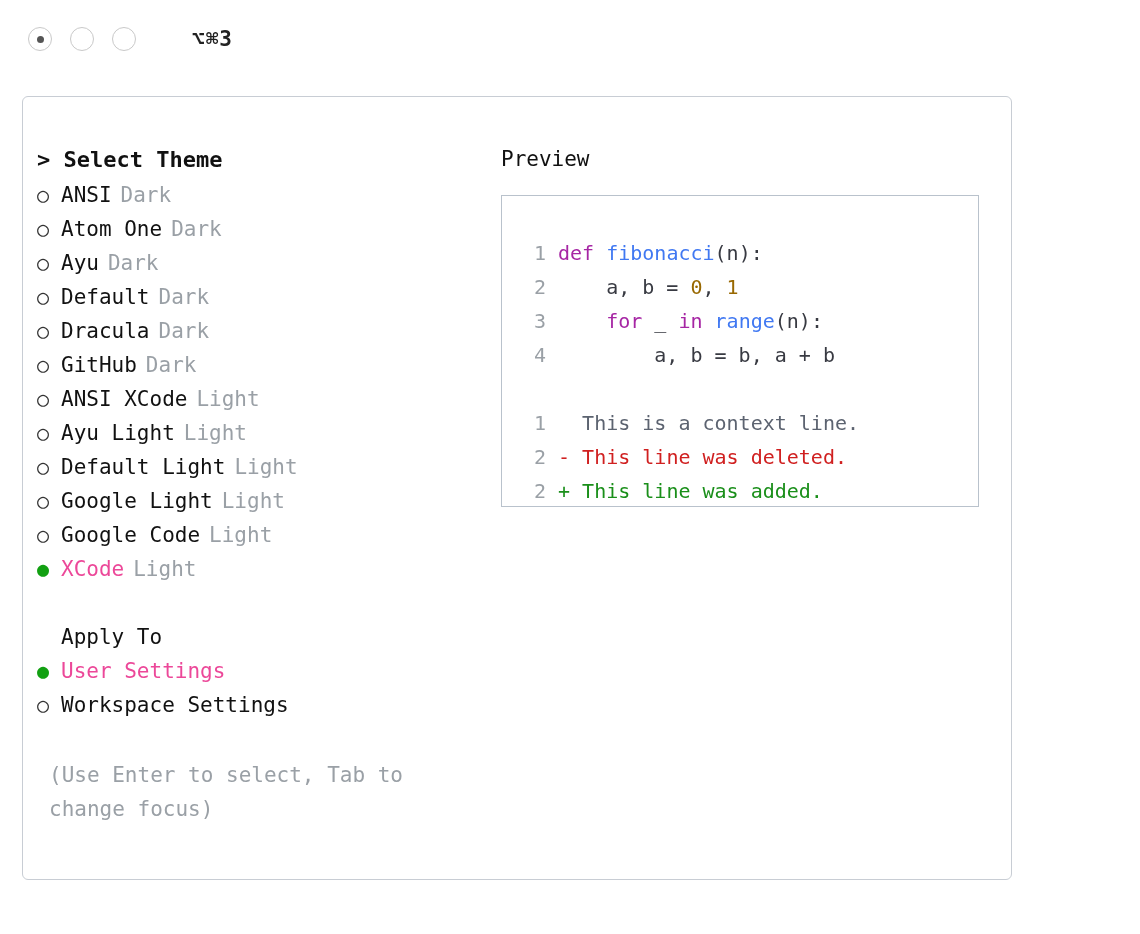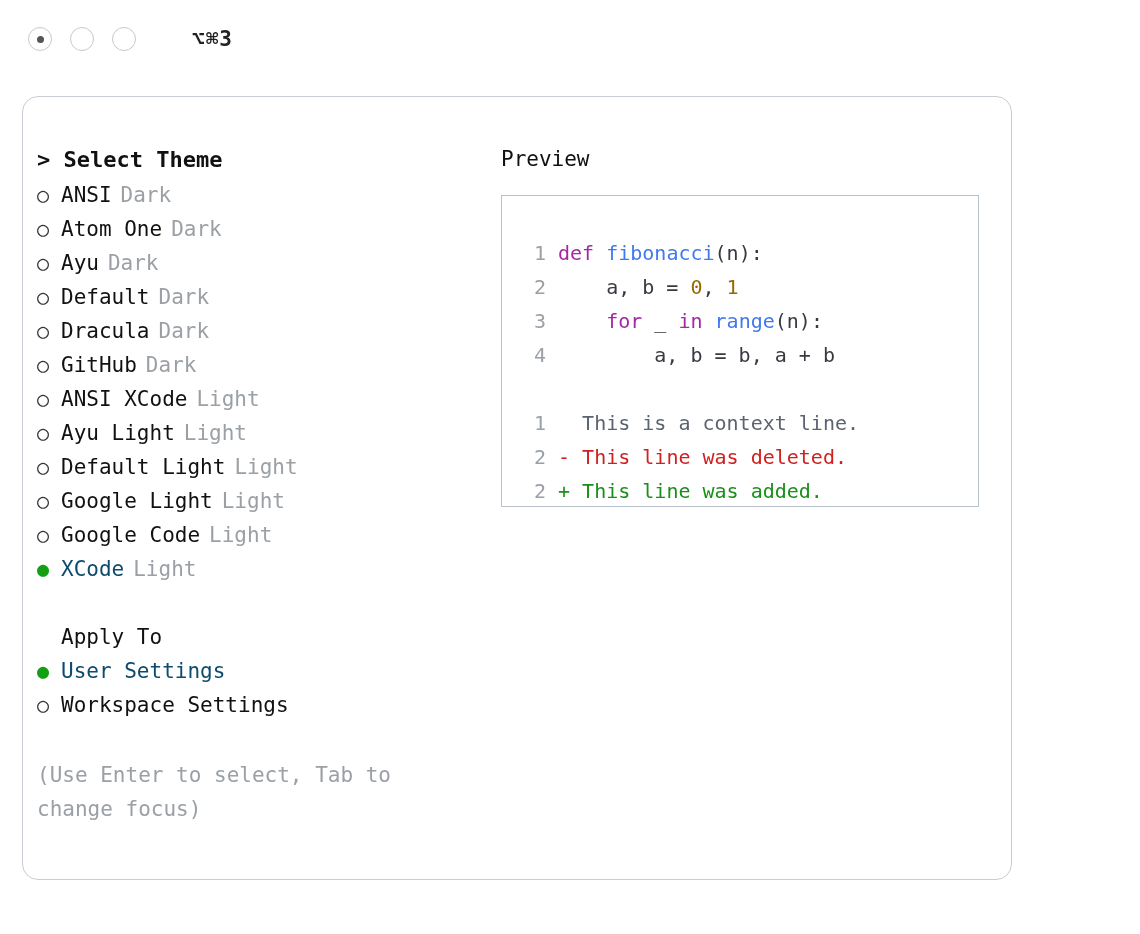--- a/index.html
+++ b/index.html
@@ -54,21 +54,21 @@
     color: #222;
     letter-spacing: 1px;
   }
   .panel {
     position: absolute;
     left: 22px;
     top: 96px;
     width: 990px;
     height: 784px;
     border: 1.5px solid #c8cdd4;
-    border-radius: 16px;
+    border-radius: 6px;
     box-sizing: border-box;
     background: #fff;
   }
   .content {
     position: absolute;
     left: 0; top: 0;
     width: 100%;
     height: 100%;
   }
   .col-left {
@@ -103,41 +103,42 @@
   .marker {
     width: 24px;
     display: inline-block;
     font-size: 20px;
     color: #333;
   }
   .marker.selected {
     color: #12a012;
   }
   .theme-name { color: #111; }
-  .theme-row.active .theme-name { color: #0c4a6e; }
+  .theme-row.active .theme-name { color: #ec4899; }
   .theme-kind {
     color: #9aa0a6;
     margin-left: 9px;
   }
   .section-gap { height: 34px; }
   .apply-heading {
     font-size: 21px;
     color: #111;
     font-family: "DejaVu Sans Mono", monospace;
     white-space: pre;
     padding-left: 24px;
     line-height: 34px;
   }
   .hint {
     margin-top: 36px;
     font-size: 21px;
     line-height: 34px;
     color: #9aa0a6;
     font-family: "DejaVu Sans Mono", monospace;
     width: 410px;
+    margin-left: 12px;
   }
   .preview-title {
     font-size: 21px;
     color: #111;
     font-family: "DejaVu Sans Mono", monospace;
     margin-bottom: 24px;
   }
   .preview-box {
     width: 478px;
     height: 312px;

